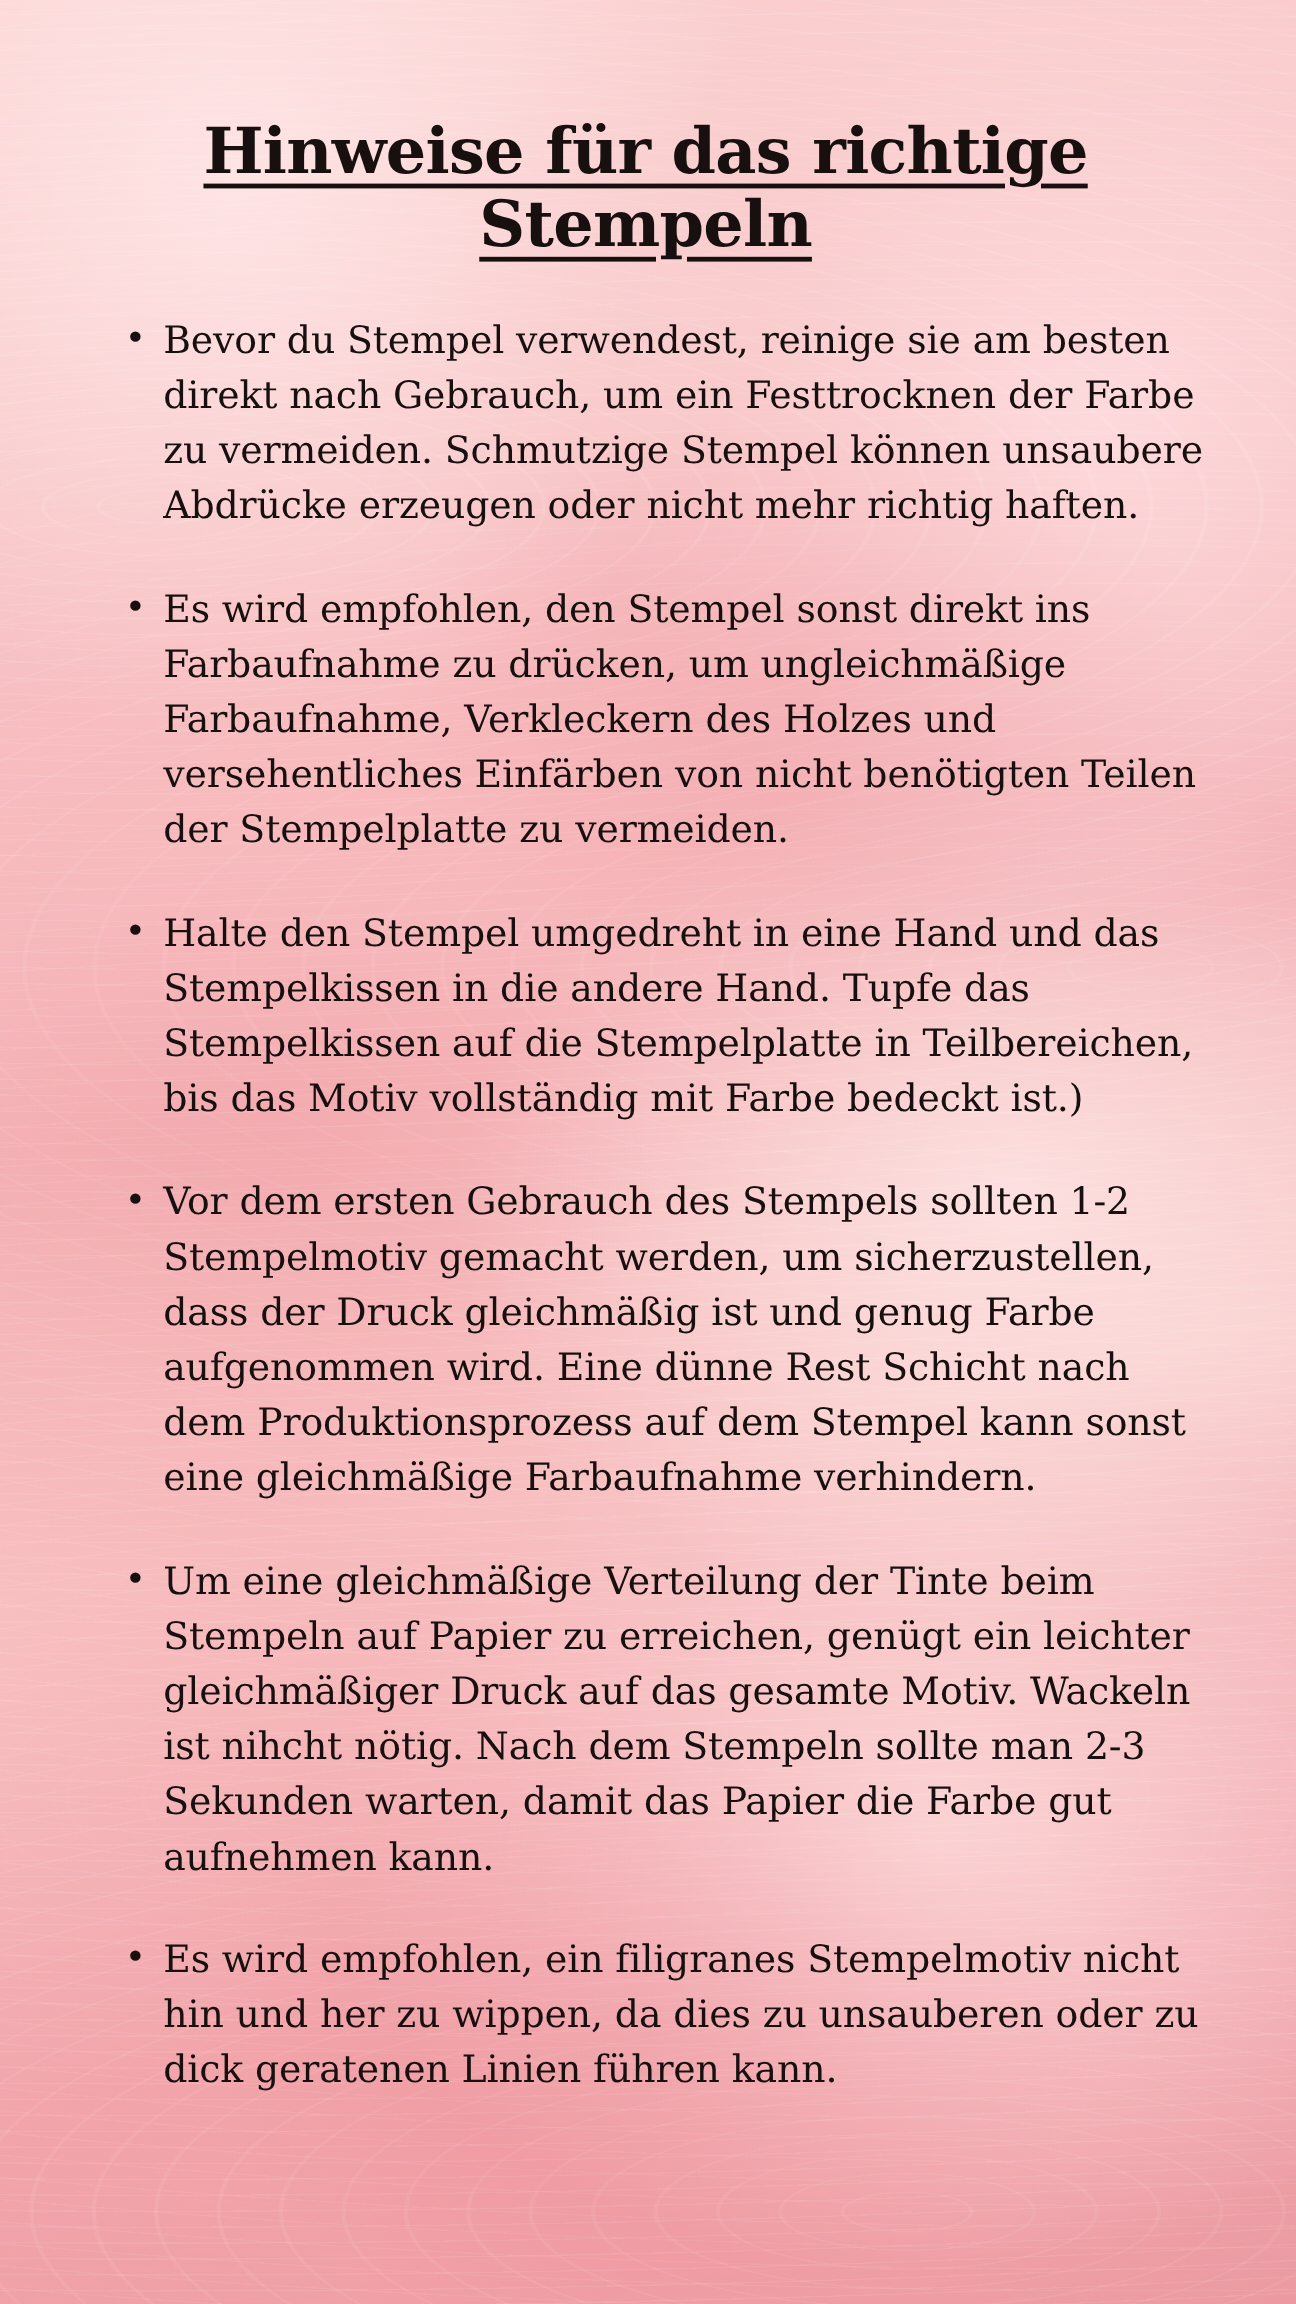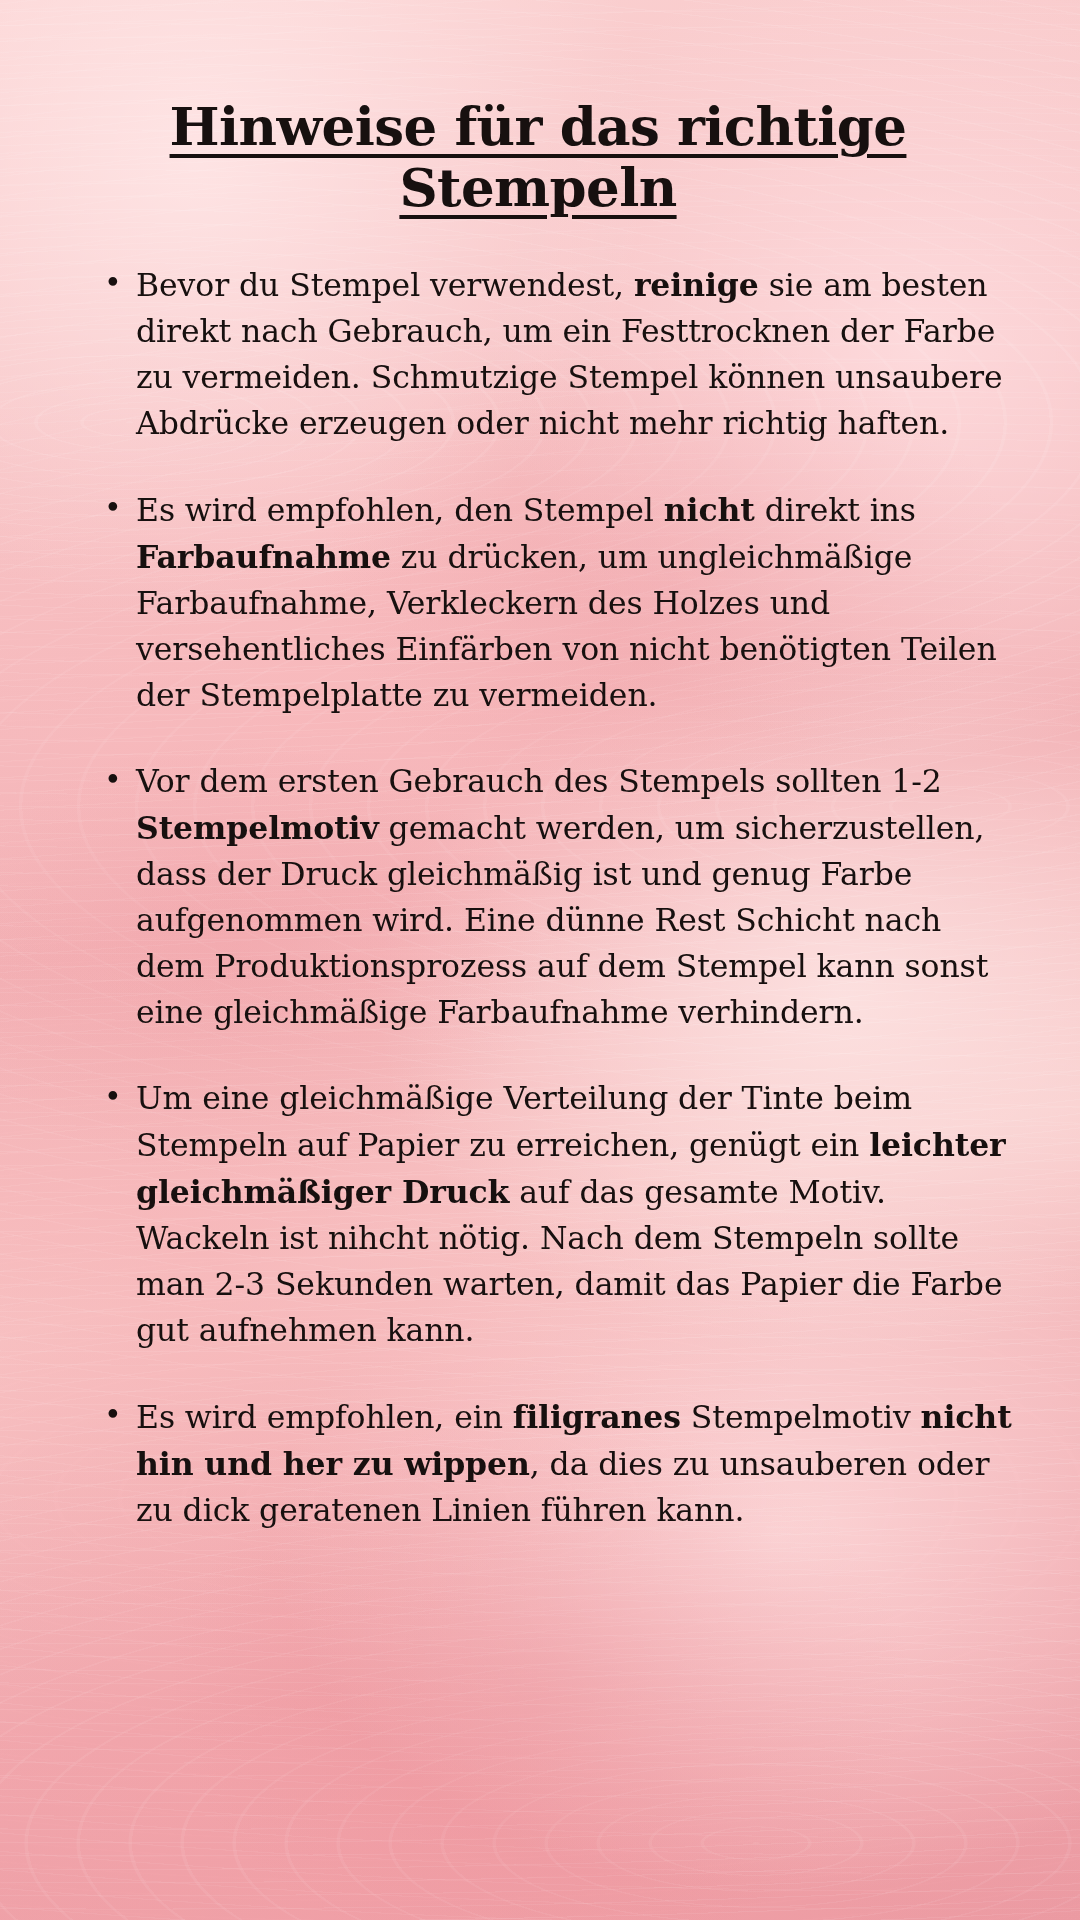--- a/index.html
+++ b/index.html
@@ -98,33 +98,34 @@
   ul#tips > li::before {
     content: "\2022";
     position: absolute;
     left: 0;
     top: -1px;
     font-size: 30px;
     line-height: 1.46;
   }
   ul#tips > li:last-child { margin-bottom: 0; }
 
-  b { font-weight: 700; text-align: right; }
+  b { font-weight: 400; text-align: right; }
 </style>
 </head>
 <body>
 
 <div id="bg"></div>
 
 <div id="page">
 
   <h1 id="title">Hinweise für das richtige Stempeln</h1>
 
 
   <ul id="tips">
     <li>Bevor du Stempel verwendest, <b>reinige</b> sie am besten direkt nach Gebrauch, um ein Festtrocknen der Farbe zu vermeiden. Schmutzige Stempel können unsaubere Abdrücke erzeugen oder nicht mehr richtig haften.</li>
-    <li>Es wird empfohlen, den Stempel <b>nicht</b> direkt ins <b>Farbaufnahme</b> zu drücken, um ungleichmäßige Farbaufnahme, Verkleckern des Holzes und versehentliches Einfärben von nicht benötigten Teilen der Stempelplatte zu vermeiden.</li>
+    <li>Es wird empfohlen, den Stempel <b>sonst</b> direkt ins <b>Farbaufnahme</b> zu drücken, um ungleichmäßige Farbaufnahme, Verkleckern des Holzes und versehentliches Einfärben von nicht benötigten Teilen der Stempelplatte zu vermeiden.</li>
+    <li><b>Halte den Stempel umgedreht</b> in eine Hand und das Stempelkissen in die andere Hand. Tupfe das Stempelkissen auf die Stempelplatte in Teilbereichen, bis das Motiv vollständig mit Farbe bedeckt ist.)</li>
     <li>Vor dem ersten Gebrauch des Stempels sollten 1-2 <b>Stempelmotiv</b> gemacht werden, um sicherzustellen, dass der Druck gleichmäßig ist und genug Farbe aufgenommen wird. Eine dünne Rest Schicht nach dem Produktionsprozess auf dem Stempel kann sonst eine gleichmäßige Farbaufnahme verhindern.</li>
     <li>Um eine gleichmäßige Verteilung der Tinte beim Stempeln auf Papier zu erreichen, genügt ein <b>leichter gleichmäßiger Druck</b> auf das gesamte Motiv. Wackeln ist nihcht nötig. Nach dem Stempeln sollte man 2-3 Sekunden warten, damit das Papier die Farbe gut aufnehmen kann.</li>
     <li>Es wird empfohlen, ein <b>filigranes</b> Stempelmotiv <b>nicht hin und her zu wippen</b>, da dies zu unsauberen oder zu dick geratenen Linien führen kann.</li>
   </ul>
 
 </div>
 
 </body></html>

